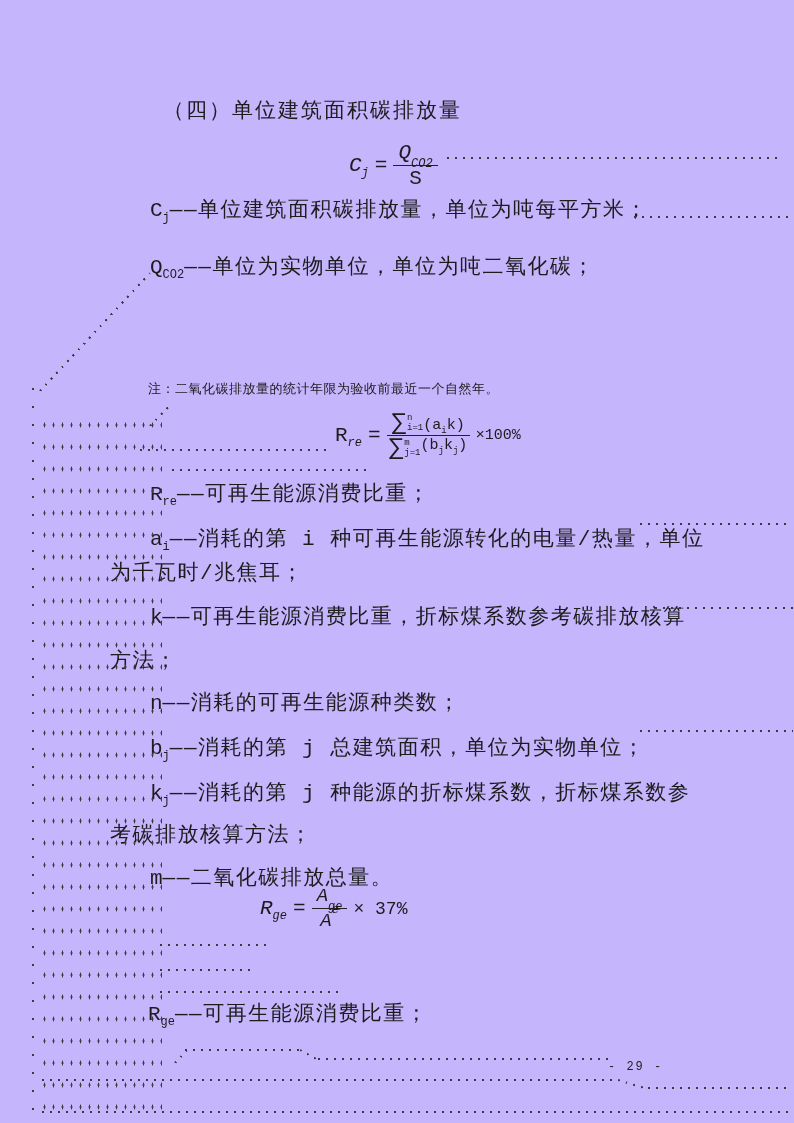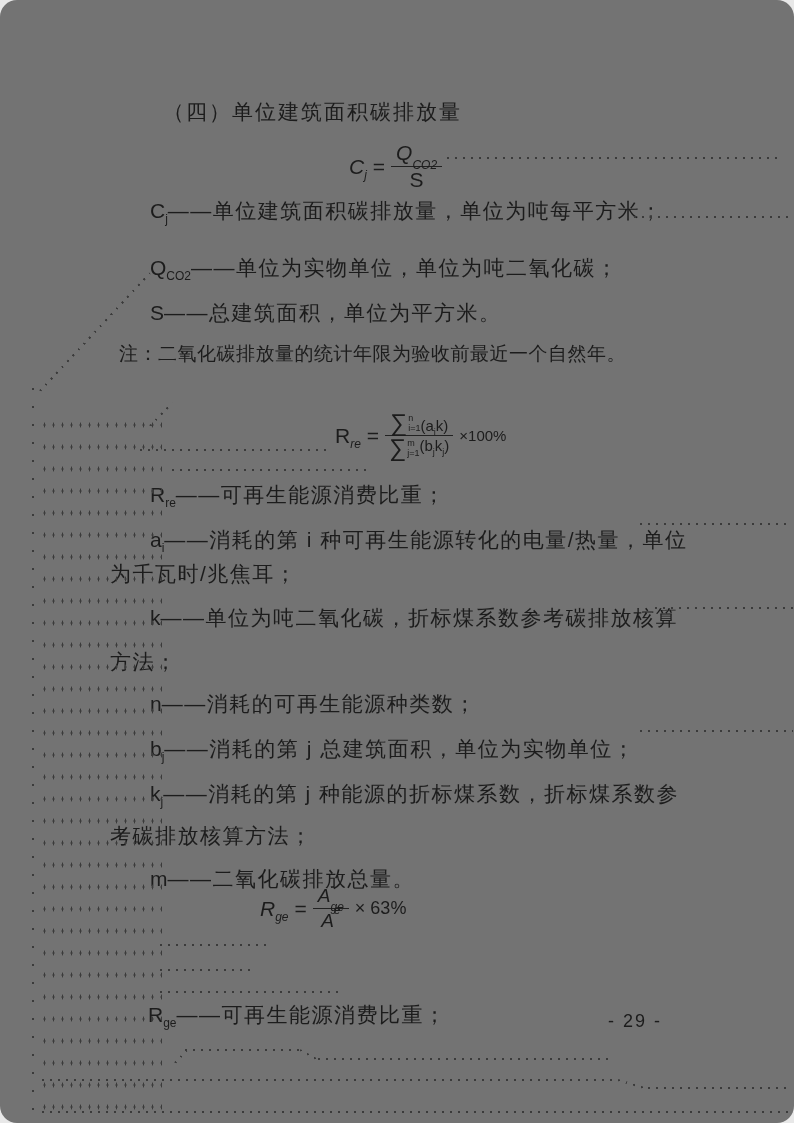--- a/index.html
+++ b/index.html
@@ -1,22 +1,22 @@
 <!DOCTYPE html>
 <html><head>
 <meta charset="utf-8">
 <style>
   html,body{margin:0;padding:0;background:#e8e8e8;}
-  #page{position:relative;width:794px;height:1123px;background:#737373;overflow:hidden;
-        font-family:Liberation Sans, sans-serif;color:#1c1c1c;border-radius:17px;}
+  #page{position:relative;width:794px;height:1123px;background:#c4b5fd;overflow:hidden;
+        font-family:Liberation Mono, monospace;color:#1c1c1c;}
   .line{position:absolute;white-space:nowrap;font-size:21px;letter-spacing:1.5px;line-height:26px;}
   .heading{left:163px;letter-spacing:2px;}
   .def{left:150px;}
   .cont{left:110px;}
-  .note{left:119px;font-size:19px;letter-spacing:0.5px;}
+  .note{left:148px;font-size:13px;letter-spacing:0.5px;margin-top:36px;}
   .sym{font-size:21px;letter-spacing:0;}
   sub.ssub{font-size:12px;letter-spacing:0;line-height:0;}
   
   .formula{position:absolute;display:inline-flex;align-items:center;gap:6px;font-size:21px;}
   .fvar{font-style:italic;}
   .frac{display:inline-flex;flex-direction:column;align-items:center;vertical-align:middle;}
   .num{border-bottom:1.6px solid #222;padding:0 5px 1px 5px;display:inline-flex;align-items:flex-end;}
   .den{padding-top:1px;display:inline-flex;align-items:flex-start;}
   .sumwrap{display:inline-flex;align-items:center;}
   .sigma{font-size:24px;line-height:22px;}
@@ -26,21 +26,21 @@
   
   .hdots{position:absolute;height:2px;
          background-image:repeating-linear-gradient(to right,var(--nc) 0 1.8px,transparent 1.8px 8px);}
   .vdots{position:absolute;width:2px;
          background-image:repeating-linear-gradient(to bottom,var(--nc) 0 1.8px,transparent 1.8px 18px);}
   .ddots{position:absolute;height:2px;transform-origin:left center;
          background-image:repeating-linear-gradient(to right,var(--nc) 0 1.8px,transparent 1.8px 8px);}
   .dotgrid{position:absolute;left:40px;top:414px;width:122px;height:706px;
            background-image:radial-gradient(var(--nc) 0.9px,transparent 1.1px);
            background-size:9px 22px;}
-  .pagenum{position:absolute;left:608px;top:1011px;font-size:18px;letter-spacing:2px;}
+  .pagenum{position:absolute;left:608px;top:1060px;font-size:12px;letter-spacing:2px;}
 </style>
 </head>
 <body>
 
 <div id="page" style="--nc:#3b3b3b">
 
   <div class="line heading" style="top:99px">（四）单位建筑面积碳排放量</div>
 
   <div class="formula" style="left:349px;top:141px">
     <span><span class="fvar">C</span><sub class="ssub fvar">j</sub></span>
@@ -49,21 +49,20 @@
       <span class="num">
           <span class="fvar">Q</span>
           <sub class="ssub fvar">CO2</sub>
         </span>
       <span class="den">S</span>
     </span>
   </div>
 
   <div class="line def" style="top:198px"><span class="sym">C</span><sub class="ssub">j</sub><span>——单位建筑面积碳排放量，单位为吨每平方米；</span></div>
   <div class="line def" style="top:255px"><span class="sym">Q</span><sub class="ssub">CO2</sub><span>——单位为实物单位，单位为吨二氧化碳；</span></div>
-  <div class="line def" style="top:300px"><span class="sym">S</span><sub class="ssub"></sub><span>——总建筑面积，单位为平方米。</span></div>
 
   <div class="line note" style="top:341px">注：二氧化碳排放量的统计年限为验收前最近一个自然年。</div>
 
 
   <div class="formula" style="left:335px;top:412px">
     <span><span>R</span><sub class="ssub fvar">re</sub></span>
     <span>=</span>
     <span class="frac small-math">
       <span class="num">
         <span class="sumwrap">
@@ -85,21 +84,21 @@
           </span>
         <span><span>(b</span><sub>j</sub><span>k</span><sub>j</sub><span>)</span></span>
       </span>
     </span>
     <span style="font-size:15px;letter-spacing:0">×100%</span>
   </div>
 
   <div class="line def" style="top:482px"><span class="sym">R</span><sub class="ssub">re</sub><span>——可再生能源消费比重；</span></div>
   <div class="line def" style="top:527px"><span class="sym">a</span><sub class="ssub">i</sub><span>——消耗的第 i 种可再生能源转化的电量/热量，单位</span></div>
   <div class="line cont" style="top:561px">为千瓦时/兆焦耳；</div>
-  <div class="line def" style="top:605px"><span class="sym">k</span><sub class="ssub"></sub><span>——单位为吨二氧化碳，折标煤系数参考碳排放核算</span></div>
+  <div class="line def" style="top:605px"><span class="sym">k</span><sub class="ssub"></sub><span>——可再生能源消费比重，折标煤系数参考碳排放核算</span></div>
   <div class="line cont" style="top:649px">方法；</div>
   <div class="line def" style="top:691px"><span class="sym">n</span><sub class="ssub"></sub><span>——消耗的可再生能源种类数；</span></div>
   <div class="line def" style="top:736px"><span class="sym">b</span><sub class="ssub">j</sub><span>——消耗的第 j 总建筑面积，单位为实物单位；</span></div>
   <div class="line def" style="top:781px"><span class="sym">k</span><sub class="ssub">j</sub><span>——消耗的第 j 种能源的折标煤系数，折标煤系数参</span></div>
   <div class="line cont" style="top:823px">考碳排放核算方法；</div>
   <div class="line def" style="top:866px"><span class="sym">m</span><sub class="ssub"></sub><span>——二氧化碳排放总量。</span></div>
 
 
   <div class="formula" style="left:260px;top:885px">
     <span><span class="fvar">R</span><sub class="ssub fvar">ge</sub></span>
@@ -107,21 +106,21 @@
     <span class="frac" style="font-size:19px">
       <span class="num">
           <span class="fvar">A</span>
           <sub class="ssub fvar">ge</sub>
         </span>
       <span class="den">
           <span class="fvar">A</span>
           <sub class="ssub fvar">e</sub>
         </span>
     </span>
-    <span style="font-size:18px;letter-spacing:0">× 63%</span>
+    <span style="font-size:18px;letter-spacing:0">× 37%</span>
   </div>
 
   <div class="line def" style="top:1002px;left:148px"><span class="sym">R</span><sub class="ssub">ge</sub><span>——可再生能源消费比重；</span></div>
 
   <div class="pagenum">- 29 -</div>
 
   <div class="dotgrid"></div>
   <div class="vdots" style="left:32px;top:388px;height:732px"></div>
   <div class="hdots" style="left:447px;top:157px;width:336px"></div>
   <div class="hdots" style="left:634px;top:216px;width:158px"></div>

